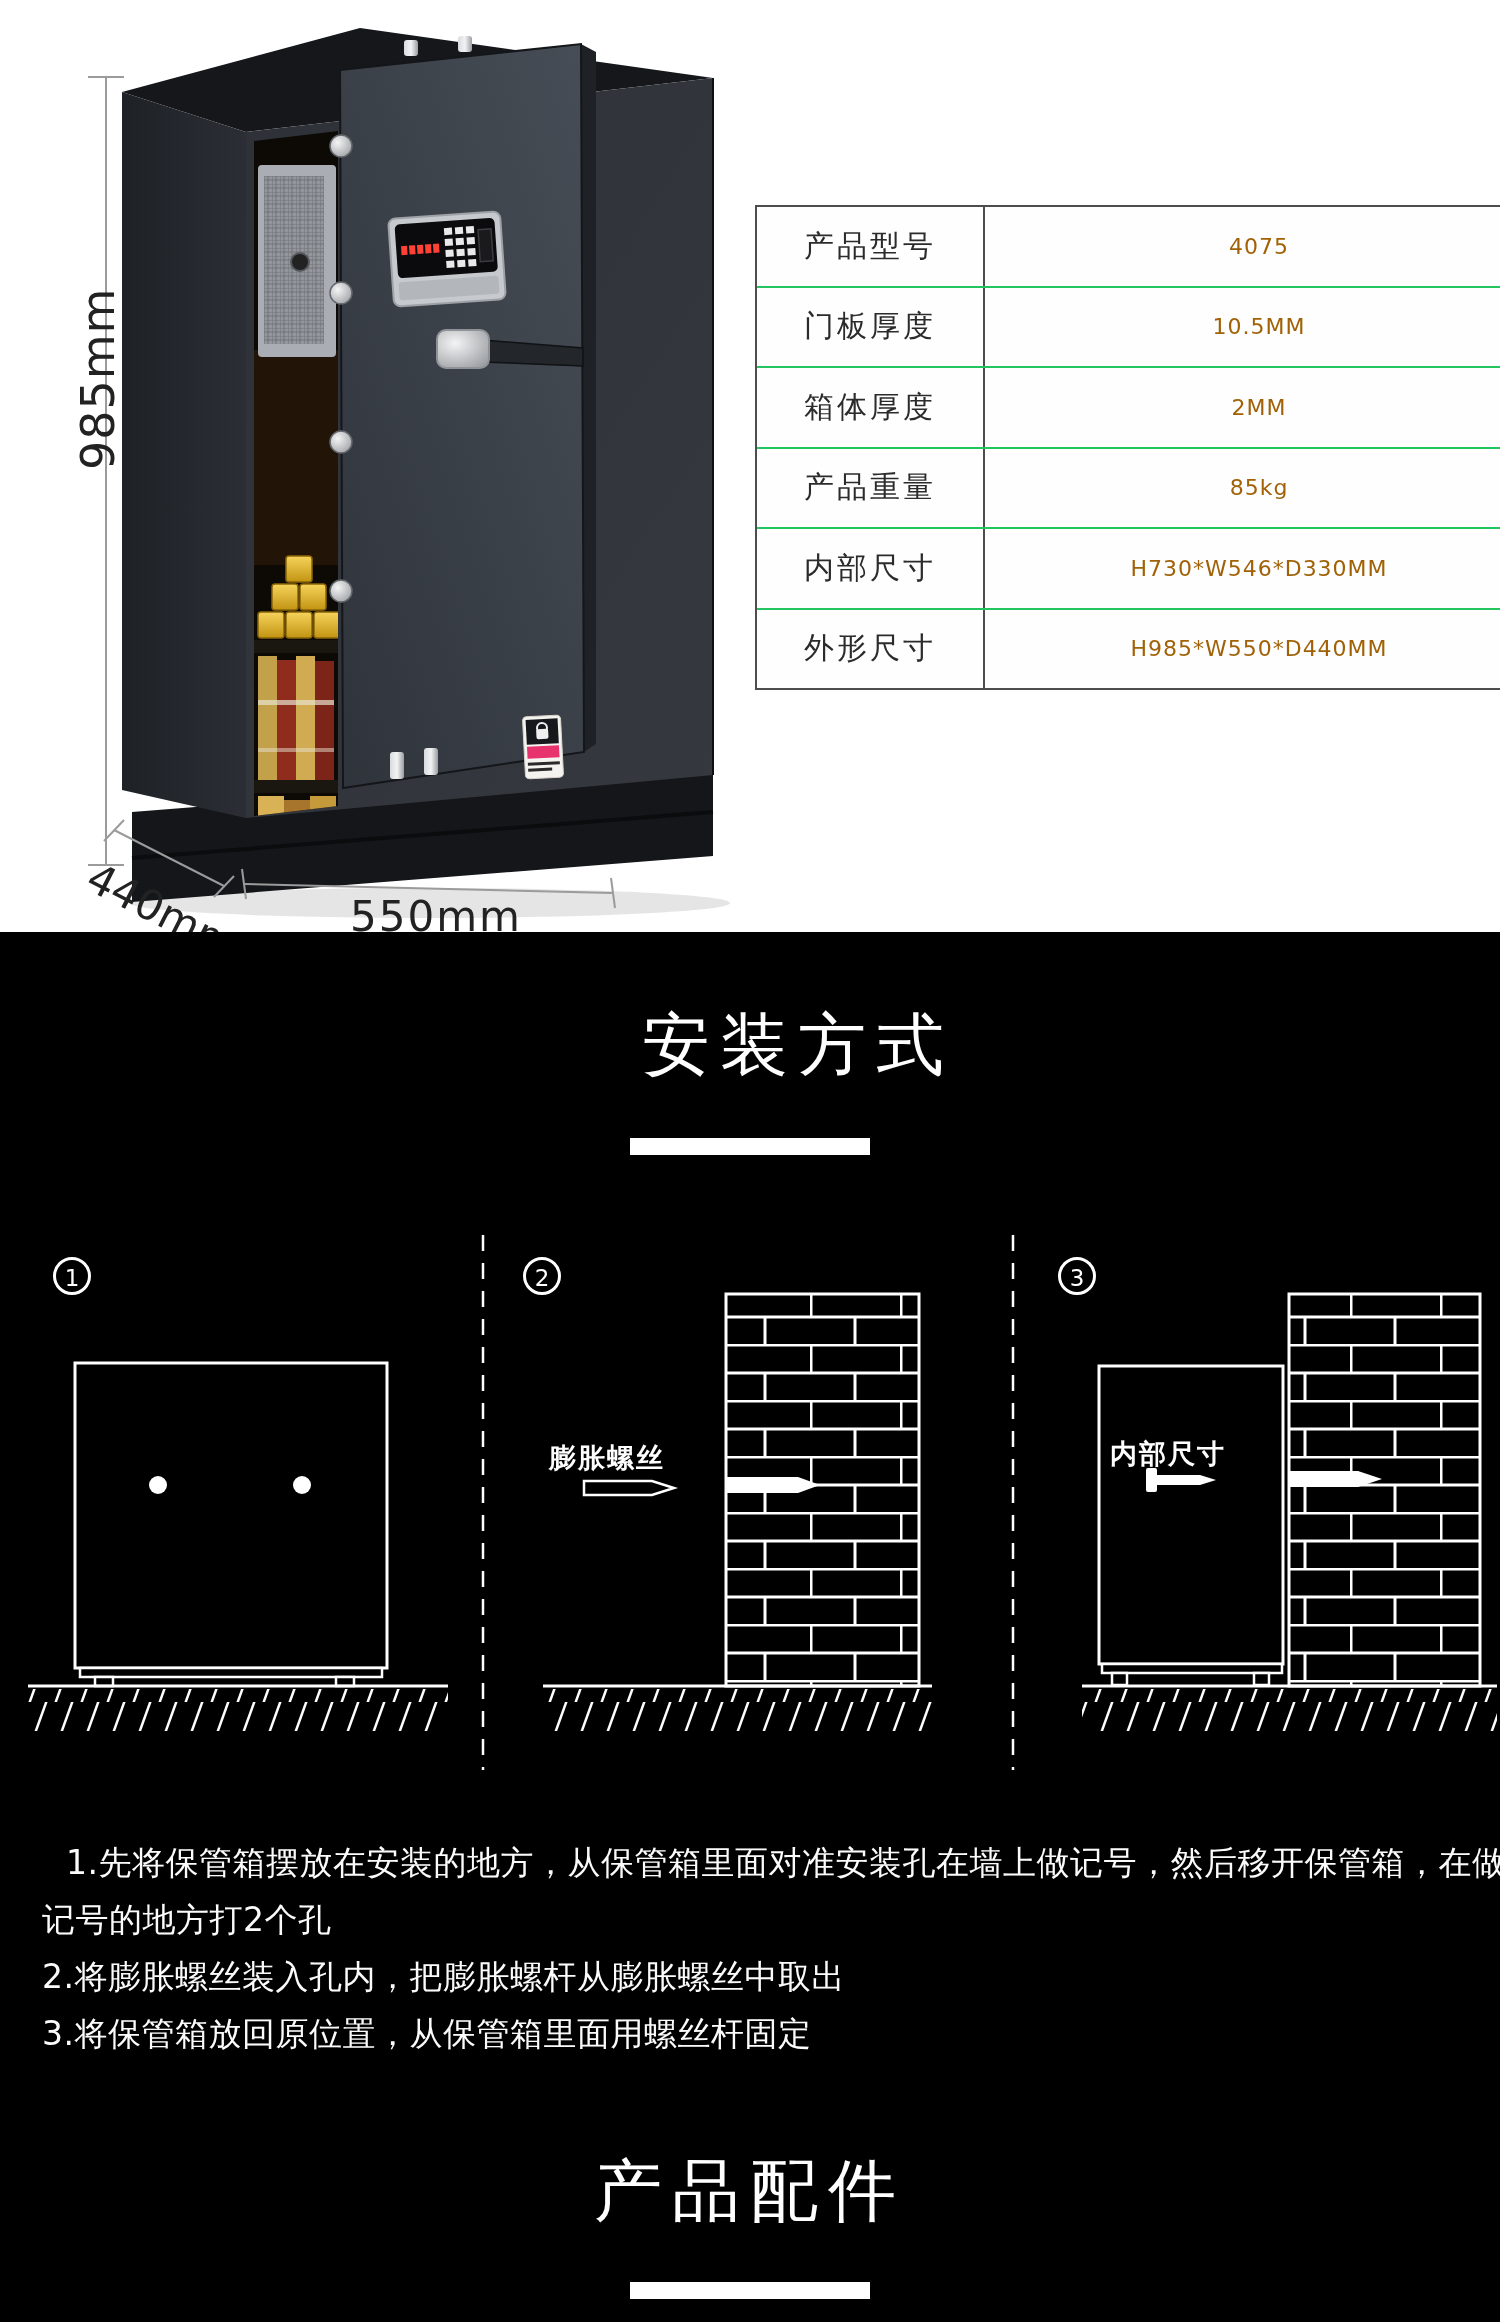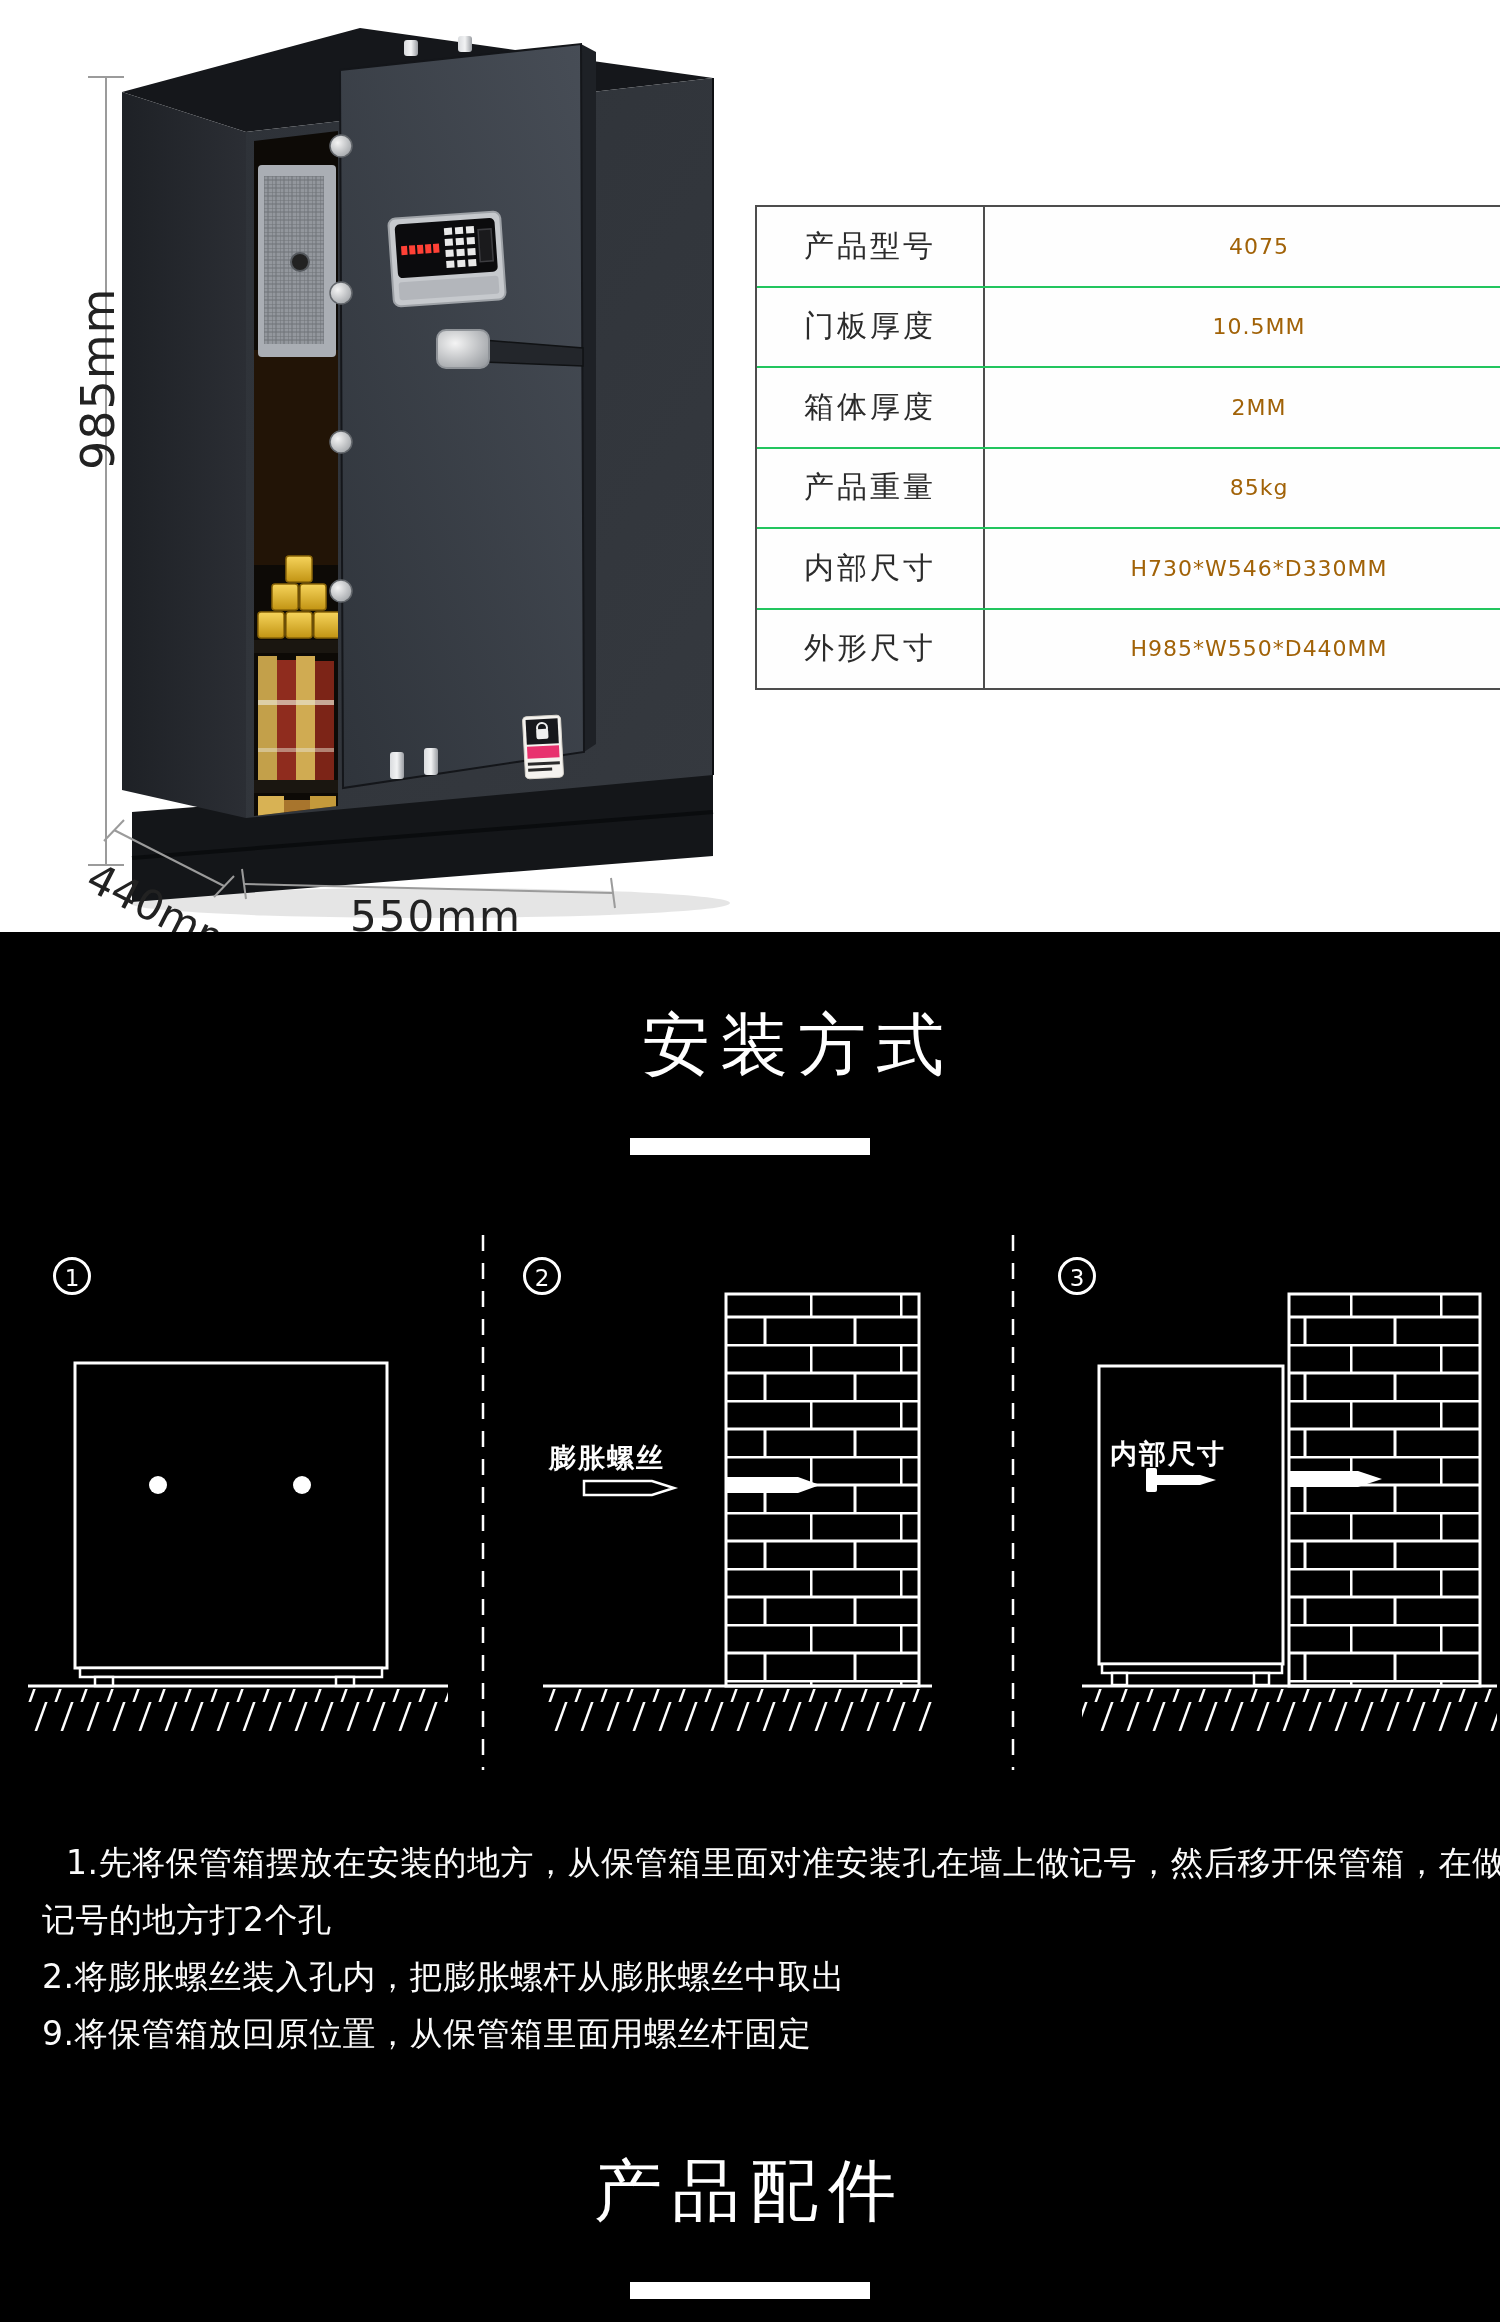--- a/index.html
+++ b/index.html
@@ -293,18 +293,18 @@
   <div class="step-badge abs" style="left:53px;top:1257px;">1</div>
   <div class="step-badge abs" style="left:523px;top:1257px;">2</div>
   <div class="step-badge abs" style="left:1058px;top:1257px;">3</div>
 
   <div class="screw-label abs" style="left:549px;top:1440px;">膨胀螺丝</div>
   <div class="screw-label abs" style="left:1110px;top:1436px;">内部尺寸</div>
 
   <div class="instruction-line abs" style="top:1841px;margin-left:24px;">1.先将保管箱摆放在安装的地方，从保管箱里面对准安装孔在墙上做记号，然后移开保管箱，在做</div>
   <div class="instruction-line abs" style="top:1898px;">记号的地方打2个孔</div>
   <div class="instruction-line abs" style="top:1955px;">2.将膨胀螺丝装入孔内，把膨胀螺杆从膨胀螺丝中取出</div>
-  <div class="instruction-line abs" style="top:2012px;">9.将保管箱放回原位置，从保管箱里面用螺丝杆固定</div>
+  <div class="instruction-line abs" style="top:2012px;">3.将保管箱放回原位置，从保管箱里面用螺丝杆固定</div>
 
   <div class="big-title abs" style="top:2146px;text-align:center;">产品配件</div>
   <div class="title-bar abs" style="top:2282px;"></div>
 
 </div>
 
 </body></html>

